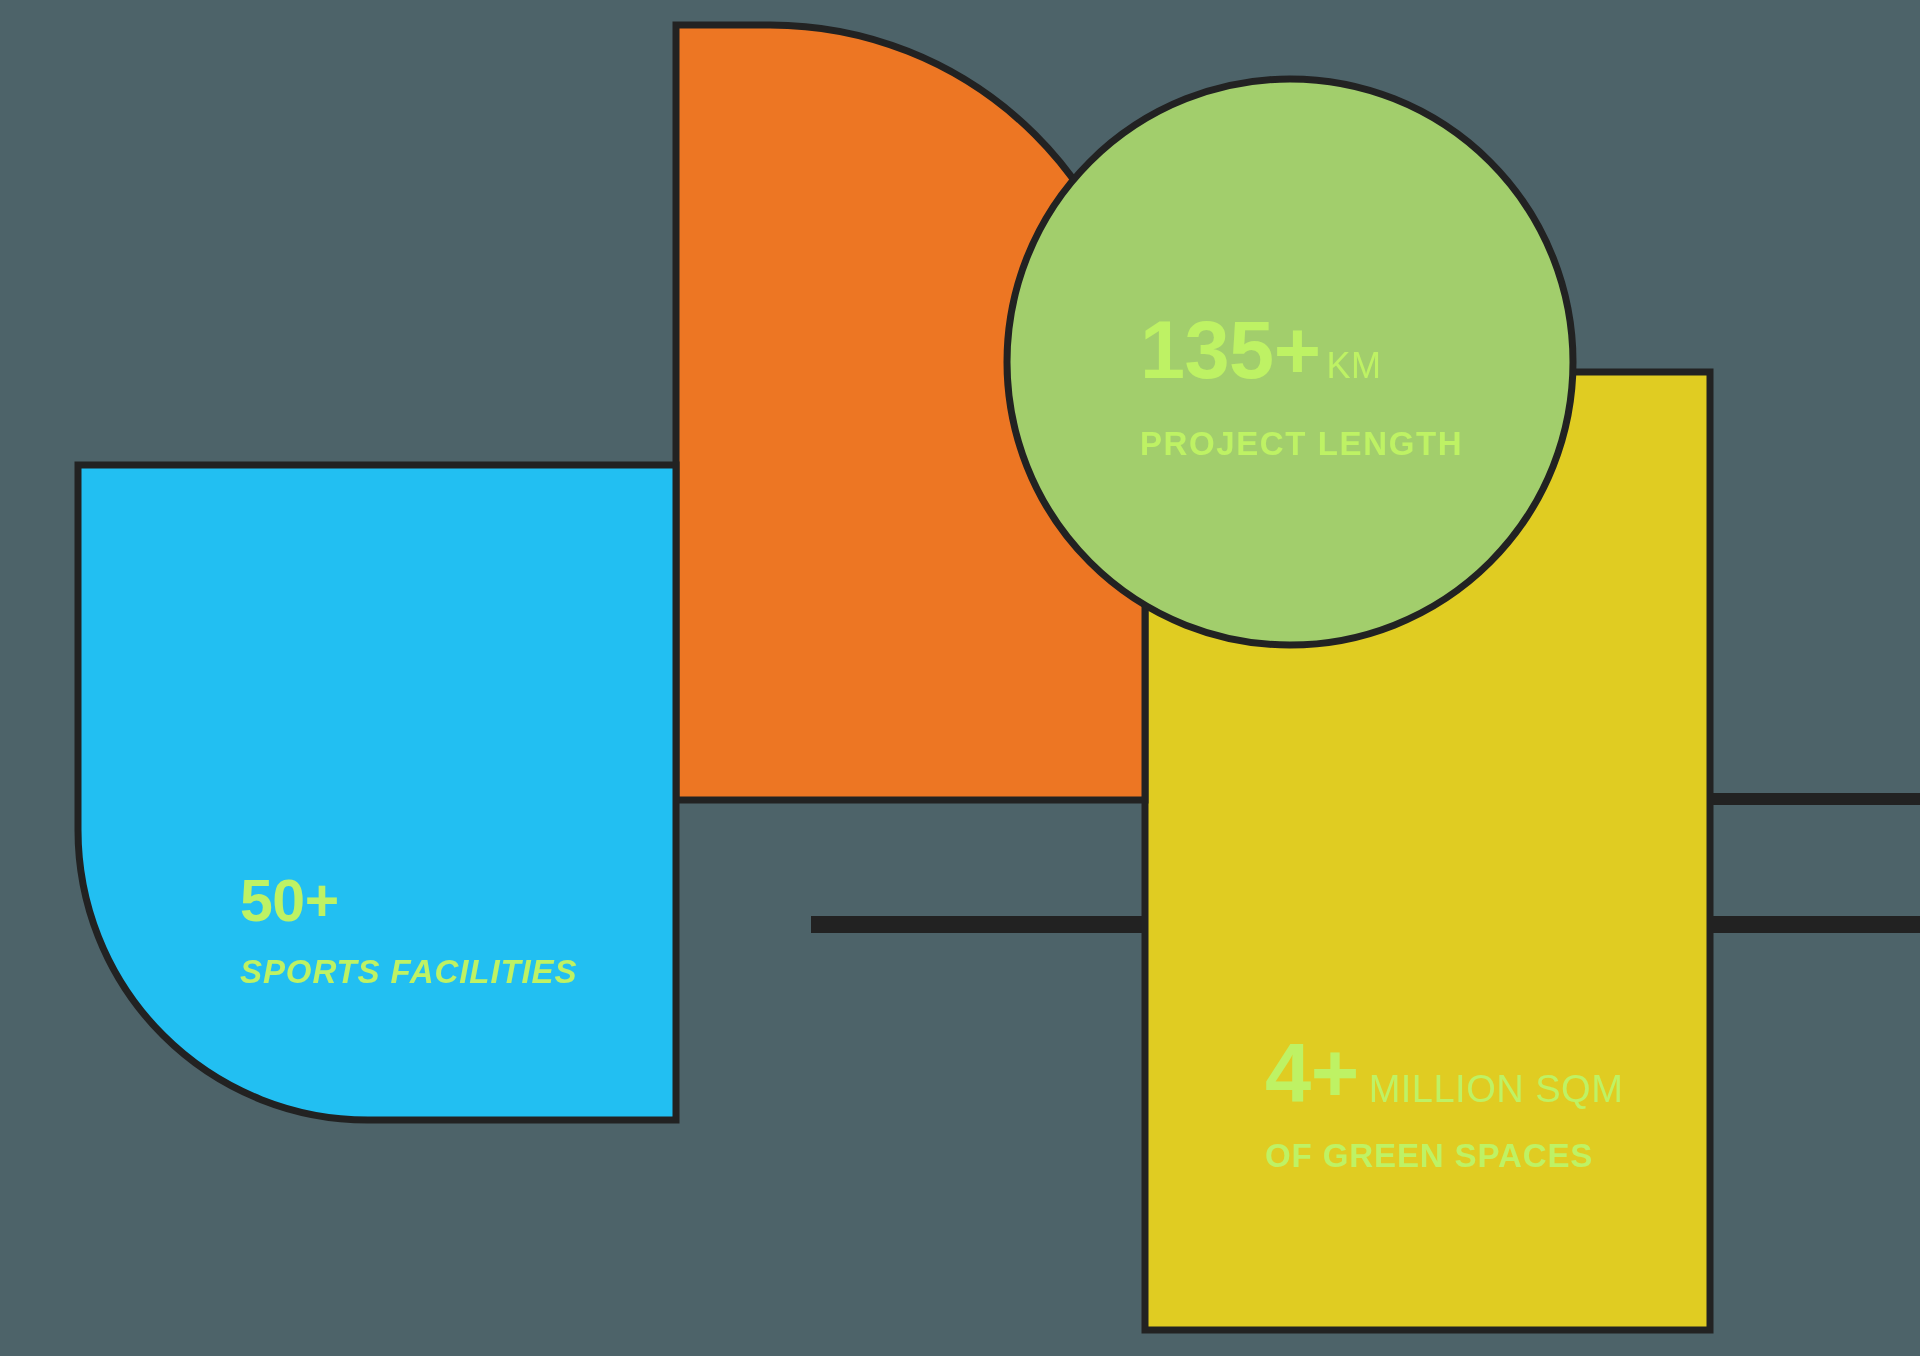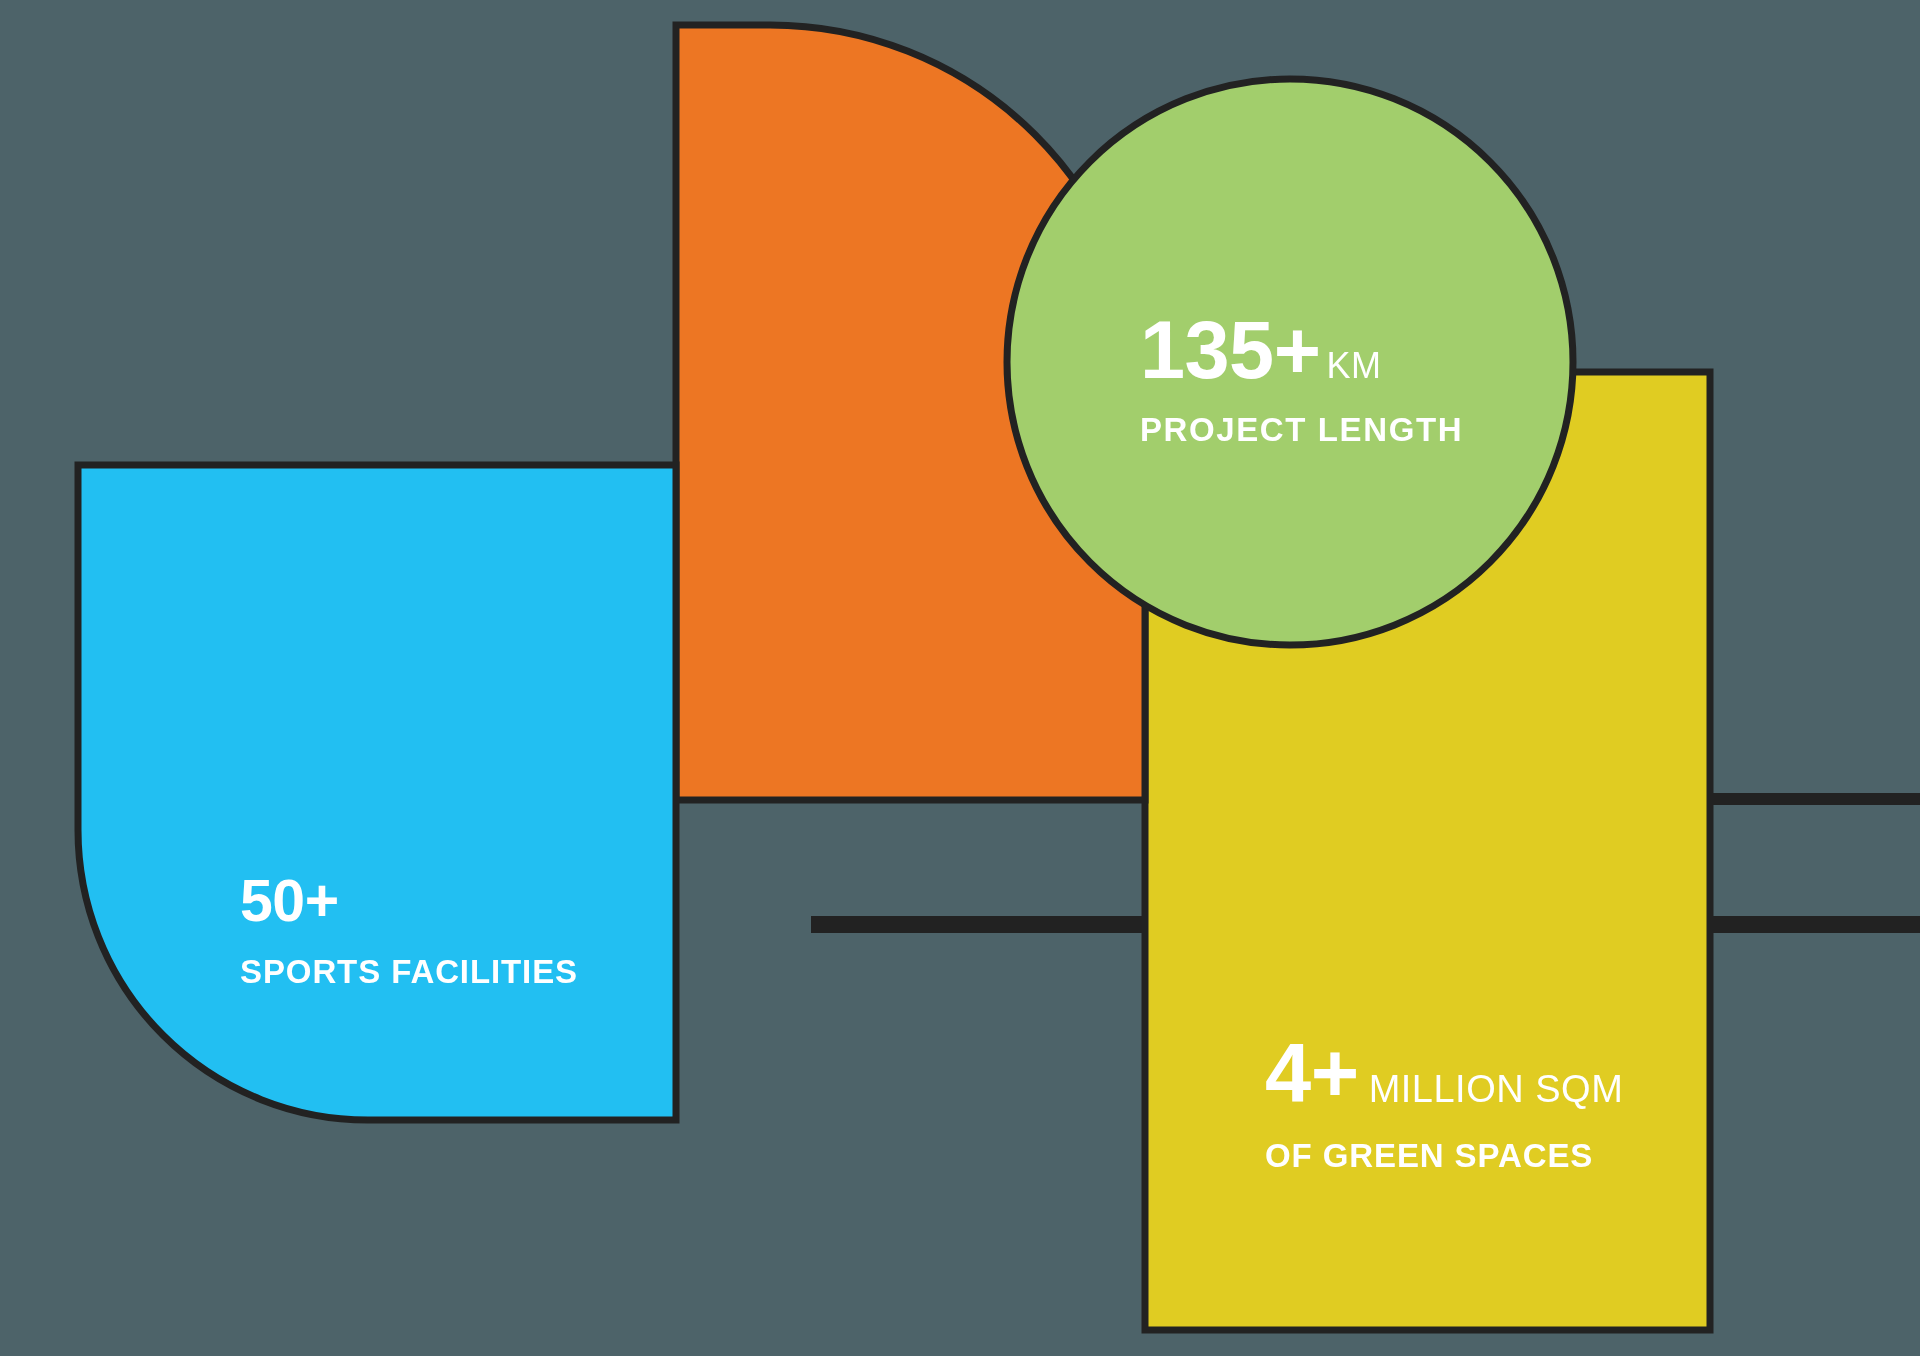--- a/index.html
+++ b/index.html
@@ -6,21 +6,21 @@
   html,body{margin:0;padding:0;}
   body{
     width:1920px;height:1356px;
     background:#4D6369;
     font-family:"Liberation Sans", sans-serif;
     overflow:hidden;
   }
   #stage{position:relative;width:1920px;height:1356px;}
   #stage svg.canvas{position:absolute;left:0;top:0;width:1920px;height:1356px;}
 
-  .label-block{position:absolute;color:#ffffff;line-height:1;}
+  .label-block{position:absolute;color:#bef264;line-height:1;}
   .big{
     font-weight:700;
     letter-spacing:-0.5px;
     display:inline-block;
     vertical-align:baseline;
   }
   .unit{
     font-weight:400;
     display:inline-block;
     vertical-align:baseline;
@@ -28,33 +28,33 @@
   }
   .sub{
     font-weight:700;
     letter-spacing:0.9px;
     display:block;
   }
 
   
   #blk-sports{left:240px;top:872px;}
   #blk-sports .big{font-size:59px;}
-  #blk-sports .sub{font-size:33px;margin-top:24px;}
+  #blk-sports .sub{font-size:33px;margin-top:24px;font-style:italic;}
 
   
   #blk-invest{left:728px;top:600px;}
   #blk-invest .big{font-size:79px;}
   #blk-invest .unit{font-size:40px;margin-left:2px;}
   #blk-invest .sub{font-size:33px;margin-top:23px;}
 
   
   #blk-length{left:1140px;top:310px;}
   #blk-length .big{font-size:81px;}
   #blk-length .unit{font-size:36px;margin-left:6px;}
-  #blk-length .sub{font-size:33px;margin-top:22px;letter-spacing:1.6px;}
+  #blk-length .sub{font-size:33px;margin-top:36px;letter-spacing:1.6px;}
 
   
   #blk-green{left:1265px;top:1032px;}
   #blk-green .big{font-size:83px;}
   #blk-green .unit{font-size:38px;margin-left:10px;}
   #blk-green .sub{font-size:33px;margin-top:24px;}
 
   .row{white-space:nowrap;}
 </style>
 </head>

